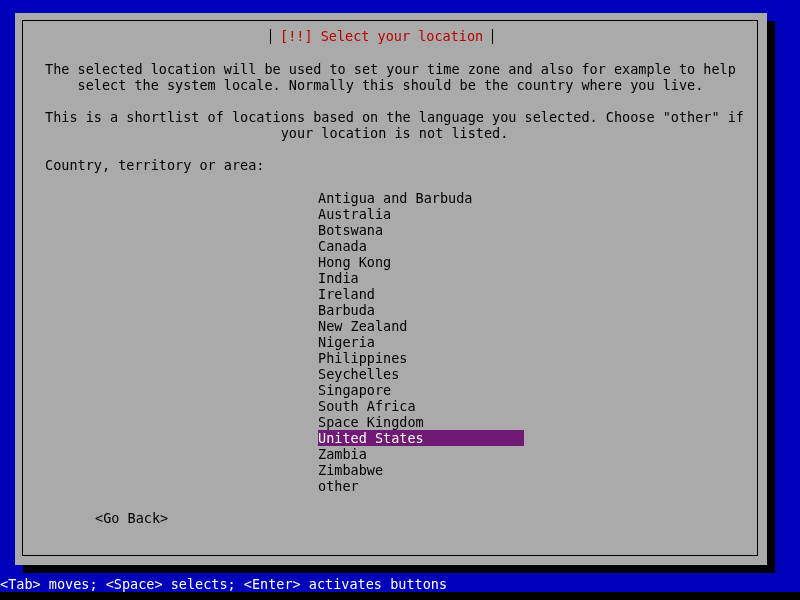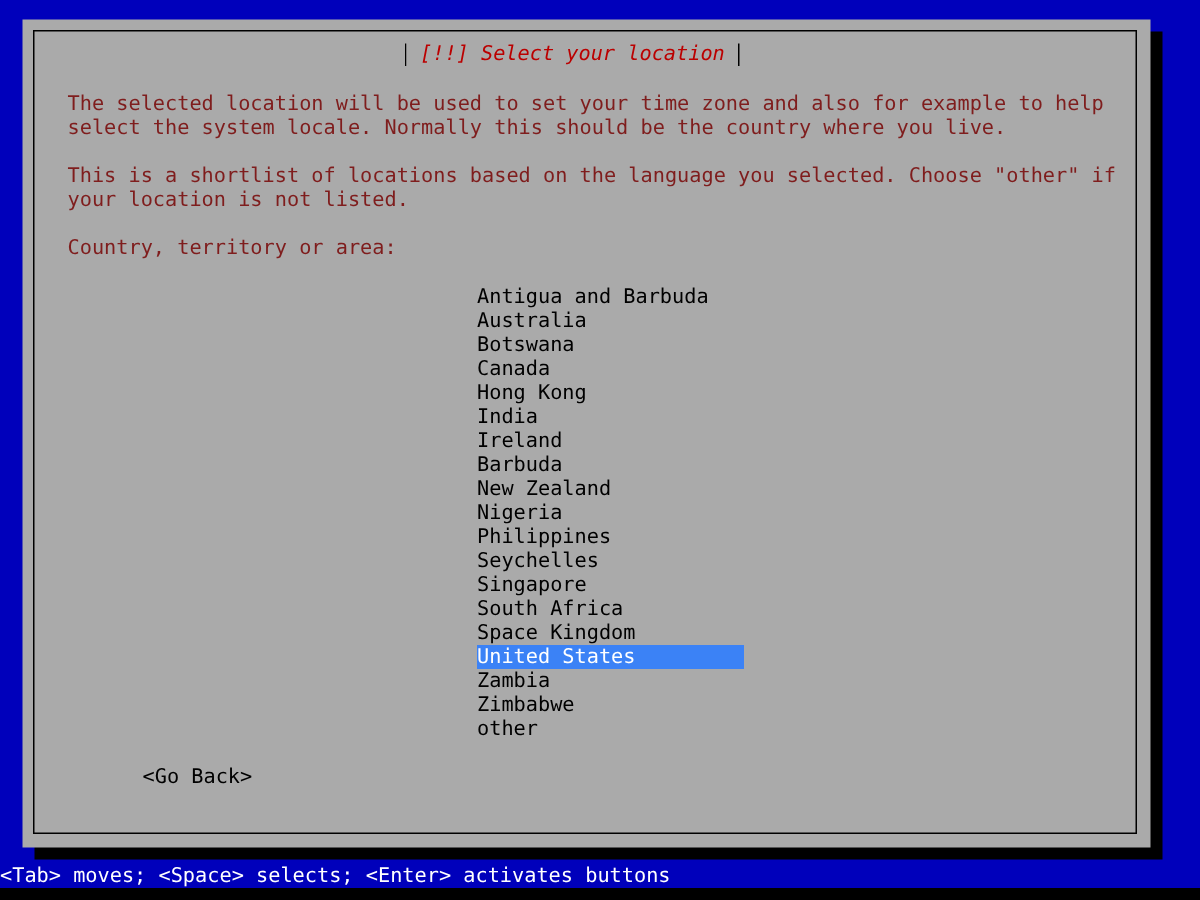--- a/index.html
+++ b/index.html
@@ -87,31 +87,31 @@
     height: 15px;
     background: #000000;
   }
   #dialog-title {
     color: #bb0000;
     background: #aaaaaa;
     font-size: 13.5px;
     line-height: 18px;
     white-space: pre;
     padding: 0 9px;
-    font-style: italic;
   }
 
   
   .body-text {
     position: absolute;
     left: 30px;
-    color: #7f1d1d;
-    font-size: 13.5px;
-    line-height: 16px;
-    white-space: pre;
+    color: #000000;
+    font-size: 13.5px;
+    line-height: 16px;
+    white-space: pre;
+    text-align: center;
   }
   #para-1 { top: 48px; }
   #para-2 { top: 96px; }
   #list-label { top: 144px; }
 
   
   #country-list {
     position: absolute;
     left: 303px;
     top: 177px;
@@ -123,23 +123,23 @@
     line-height: 16px;
     height: 16px;
     color: #000000;
     background: transparent;
     white-space: pre;
     display: block;
     width: fit-content;
     padding-right: 0;
   }
   .list-item.selected {
-    background: #3b82f6;
+    background: #701a75;
     color: #ffffff;
-    padding-right: 72px;
+    padding-right: 100px;
   }
 
   
   #go-back {
     position: absolute;
     left: 80px;
     top: 497px;
     font-size: 13.5px;
     line-height: 16px;
     color: #000000;

